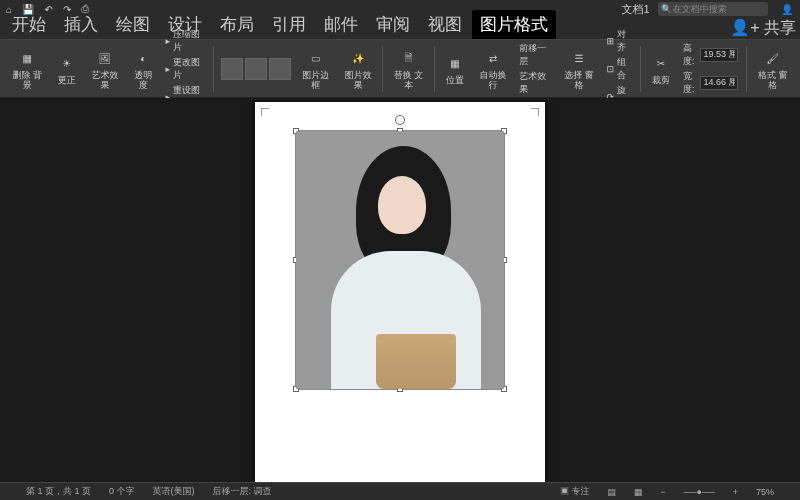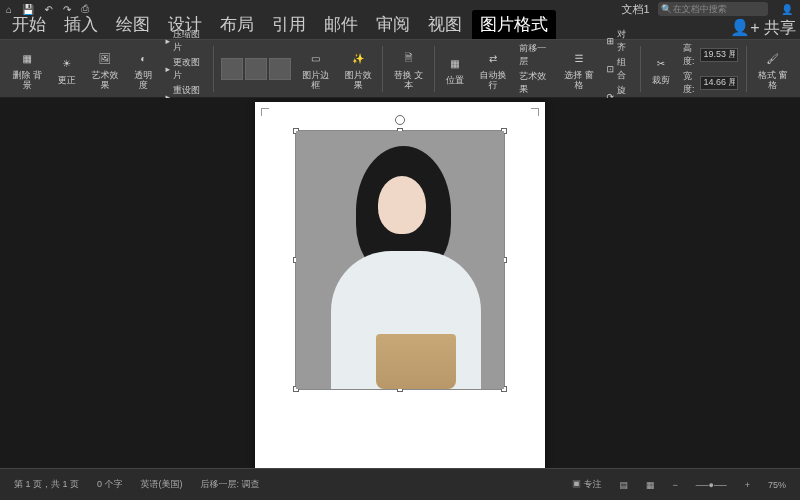--- a/index.html
+++ b/index.html
@@ -33,21 +33,21 @@
 .handle.tl{top:-3px;left:-3px}.handle.tr{top:-3px;right:-3px}
 .handle.bl{bottom:-3px;left:-3px}.handle.br{bottom:-3px;right:-3px}
 .handle.tm{top:-3px;left:50%;margin-left:-3px}.handle.bm{bottom:-3px;left:50%;margin-left:-3px}
 .handle.lm{left:-3px;top:50%;margin-top:-3px}.handle.rm{right:-3px;top:50%;margin-top:-3px}
 .rot{position:absolute;top:-16px;left:50%;margin-left:-5px;width:10px;height:10px;border:1px solid #666;border-radius:50%;background:#fff}
 .photo{width:100%;height:100%;background:#9a9a9a;position:relative;overflow:hidden}
 .hair{position:absolute;top:15px;left:60px;width:95px;height:130px;background:#1a1a1a;border-radius:50% 50% 40% 40%}
 .face{position:absolute;top:45px;left:82px;width:48px;height:58px;background:#f0d8c8;border-radius:50% 50% 45% 45%}
 .body{position:absolute;top:120px;left:35px;width:150px;height:150px;background:#e8eef0;border-radius:40% 40% 0 0}
 .basket{position:absolute;bottom:0;left:80px;width:80px;height:55px;background:linear-gradient(#c9a878,#b89868);border-radius:4px 4px 8px 8px}
-.statusbar{height:32px;background:#2b2b2b;display:flex;align-items:center;padding:0 10px;gap:10px;font-size:9px;color:#aaa;border-top:1px solid #444}
+.statusbar{height:18px;background:#2b2b2b;display:flex;align-items:center;padding:0 22px;gap:10px;font-size:9px;color:#aaa;border-top:1px solid #444}
 .statusbar .spacer{flex:1}
 .sbtn{padding:0 4px;cursor:pointer}
 .share{font-size:16px;cursor:pointer}
 </style>
 </head>
 <body>
 
 <div class="titlebar">
   <div class="icons">
     <span>⌂</span>

